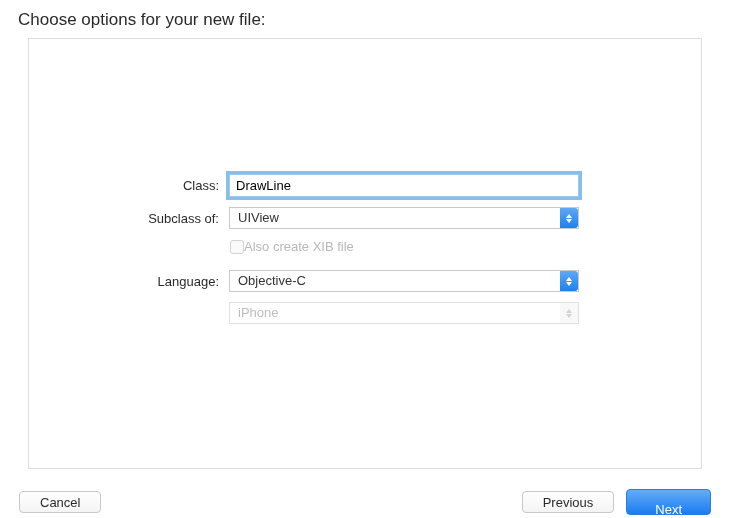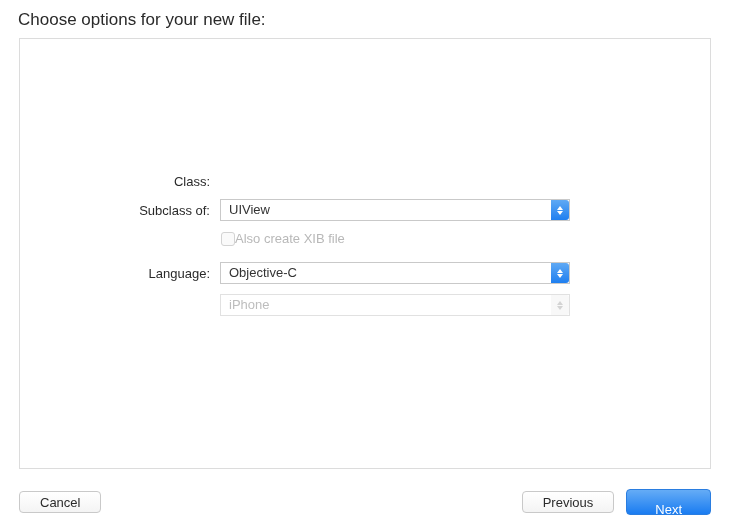--- a/index.html
+++ b/index.html
@@ -16,21 +16,21 @@
       position: relative;
       color: #333;
     }
     .header {
       padding: 10px 18px 8px;
       font-size: 17px;
       color: #2a2a2a;
     }
     .panel {
       border: 1px solid #dcdcdc;
-      margin: 0 19px;
+      margin: 0 28px;
       height: 431px;
       background: #ffffff;
       position: relative;
     }
     .form {
       position: absolute;
       top: 135px;
       left: 0;
       right: 0;
     }
@@ -168,20 +168,23 @@
 
 <div class="header">
   <span>Choose options for your new file:</span>
 </div>
 
 <div class="panel">
   <div class="form">
 
     <div class="row">
       <div class="label">Class:</div>
+      <div class="control-col">
+        <input type="text" class="text-input focused" value="DrawLine" style="">
+      </div>
     </div>
 
     <div class="row">
       <div class="label">Subclass of:</div>
       <div class="control-col">
         <div class="combo">
           <div class="combo-text">UIView</div>
           <div class="combo-arrows">
             <div class="arrow-up"></div>
             <div class="arrow-down"></div>

